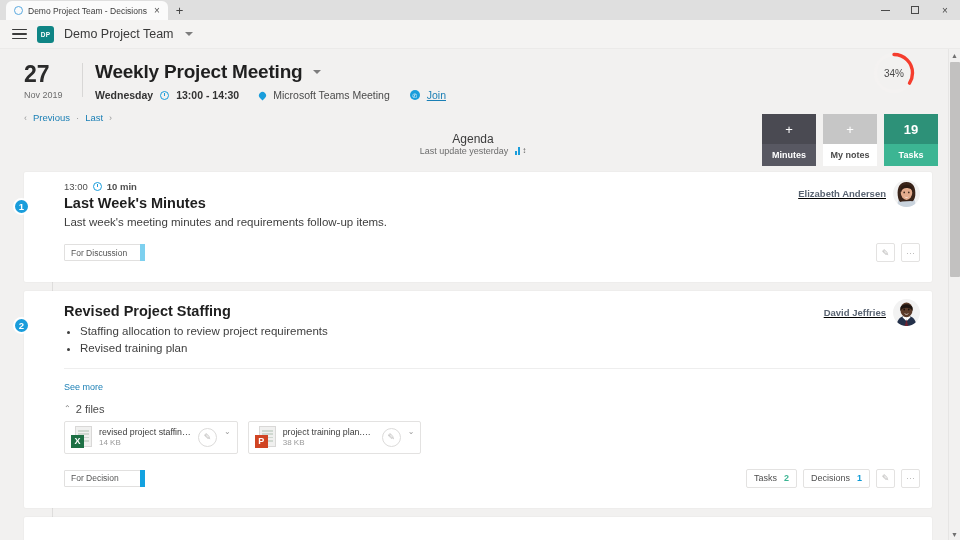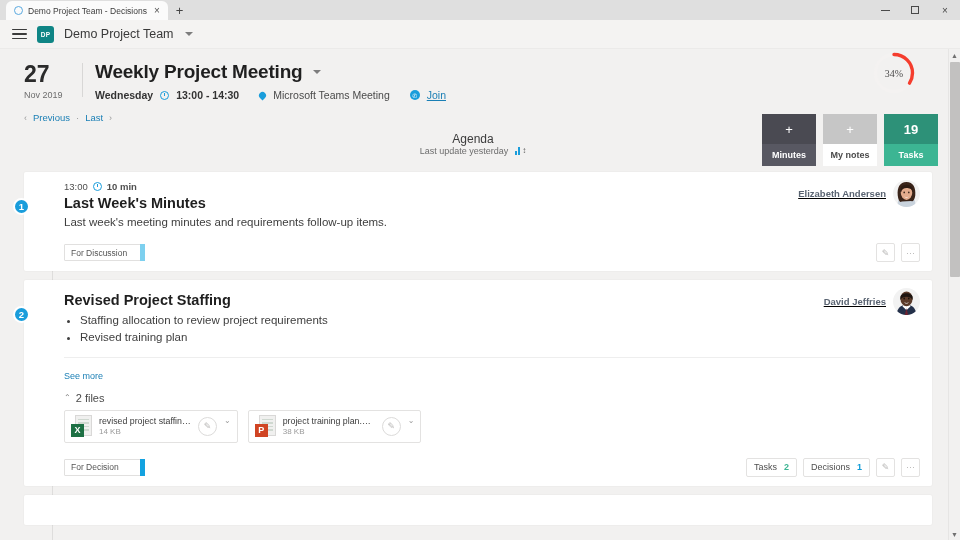--- a/index.html
+++ b/index.html
@@ -132,21 +132,21 @@
     display: flex; align-items: center; gap: 6px;
     margin: 11px 0 0 10px; font-size: 9.5px; color: #1a7fb5;
   }
   .prevnext .chev { color: #9a9a9a; font-size: 9px; }
   .prevnext .dot { color: #9a9a9a; }
   .prevnext a { color: #1a7fb5; cursor: pointer; }
 
   
   .progress-ring {
     position: absolute; right: 16px; top: 2px;
-    width: 44px; height: 44px; font-family: Liberation Serif, serif;
+    width: 44px; height: 44px;
   }
   .progress-ring .pct {
     position: absolute; inset: 0; display: flex;
     align-items: center; justify-content: center;
     font-size: 10px; color: #4b4b4b;
   }
 
   
   .tiles {
     position: absolute; right: 22px; top: 65px;
@@ -244,21 +244,21 @@
   .file-size { font-size: 8px; color: #9a9a9a; margin-top: 1px; }
   .pencil-circle {
     width: 19px; height: 19px; border-radius: 50%; border: 1px solid #dcdbda;
     display: flex; align-items: center; justify-content: center;
     color: #b6b5b4; font-size: 9px; cursor: pointer; flex: 0 0 auto;
   }
   .file-chev { font-size: 8px; color: #9a9a9a; align-self: flex-start; cursor: pointer; padding: 1px 2px 0 0; }
 
   .card-footer {
     display: flex; align-items: center; justify-content: space-between;
-    padding: 7px 12px 9px 40px;
+    padding: 7px 12px 20px 40px;
   }
   .tag {
     display: inline-flex; align-items: center; min-width: 78px; height: 17px;
     border: 1px solid #e1e0df; border-radius: 1px; background: #fff;
     font-size: 8.5px; color: #555; padding: 0 6px; position: relative;
   }
   .tag .bar { position: absolute; right: -4px; top: -1px; width: 5px; height: 17px; }
   .footer-actions { display: flex; align-items: center; gap: 6px; }
   .chip {
     display: flex; align-items: center; gap: 7px; height: 19px;

